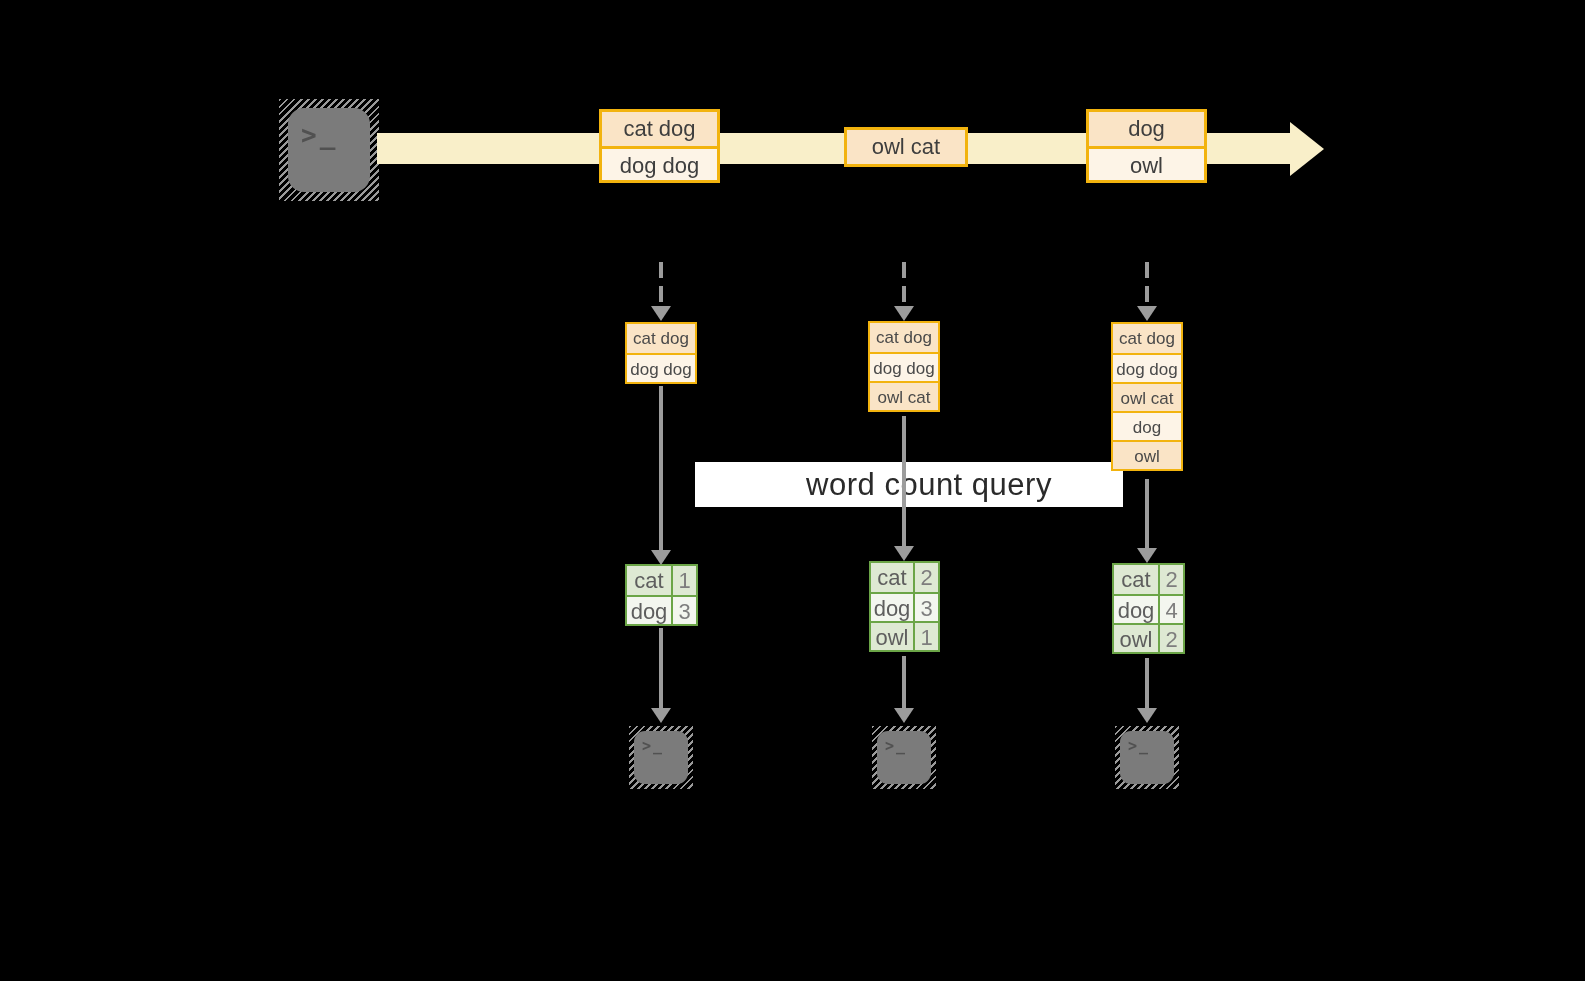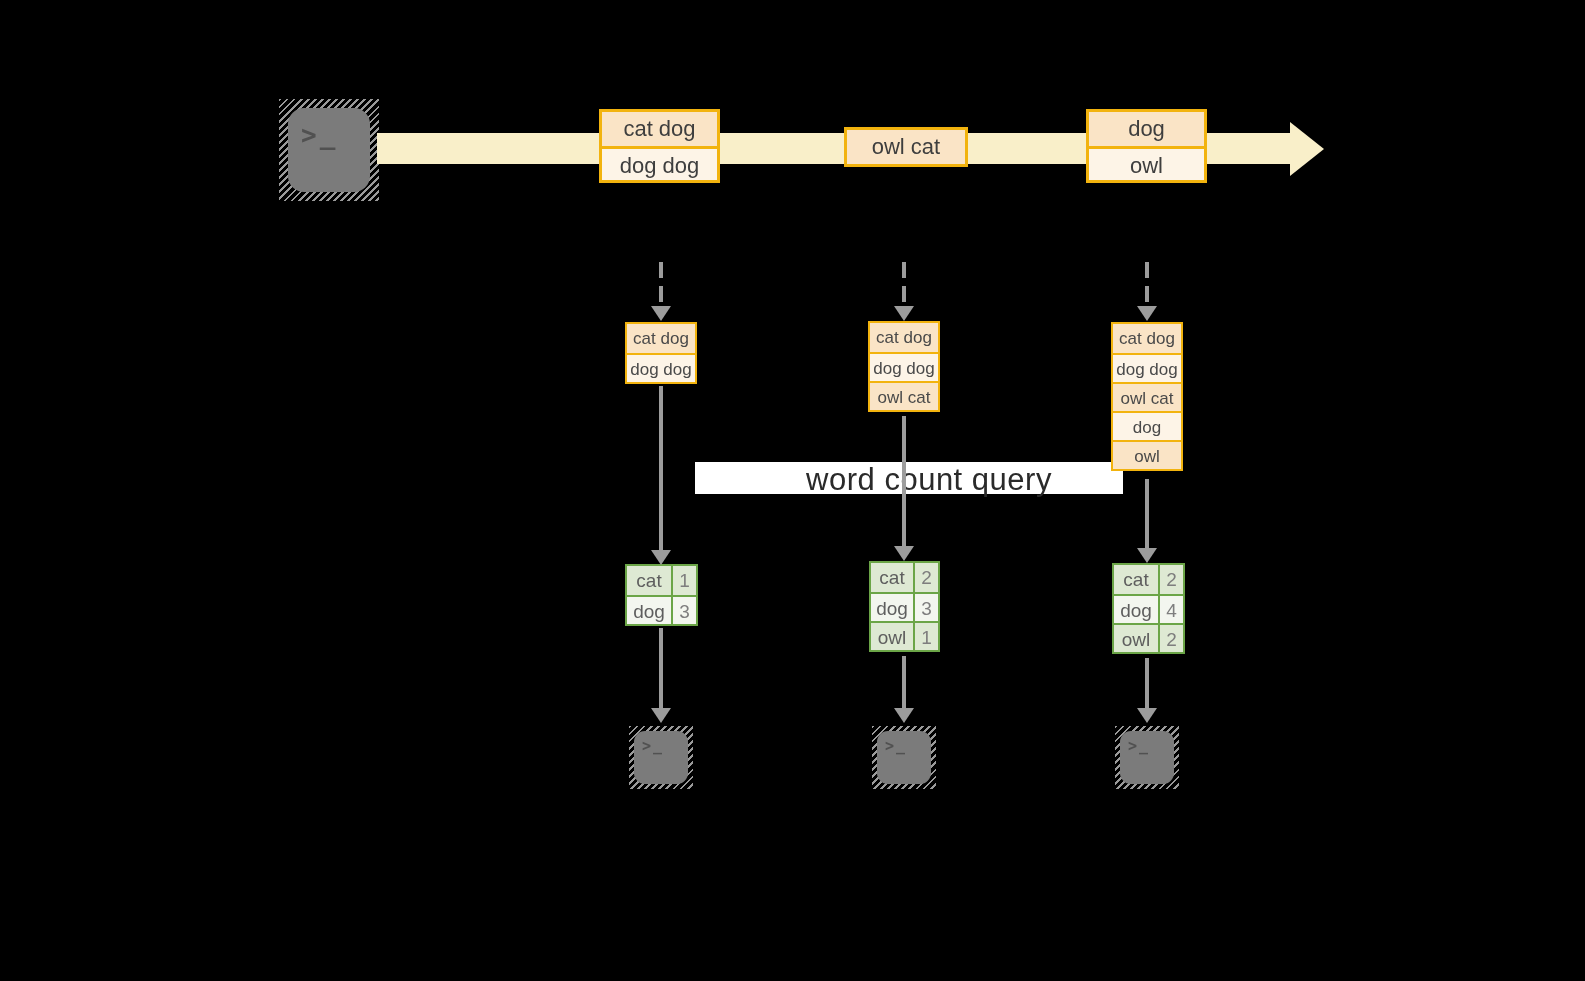--- a/index.html
+++ b/index.html
@@ -42,37 +42,37 @@
   .fill-dark{background:var(--box-fill-dark);}
   .fill-light{background:var(--box-fill-light);}
 
   
   .buf{position:absolute;width:72px;border:2px solid var(--box-border);z-index:2;}
   .brow{height:29px;line-height:29px;text-align:center;font-size:17px;color:#4A4A4A;}
   .brow + .brow{border-top:2px solid var(--box-border);}
 
   
   .wc{position:absolute;border:2px solid var(--table-border);z-index:2;}
-  .wrow{display:flex;height:29px;line-height:29px;font-size:19px;}
+  .wrow{display:flex;height:29px;line-height:29px;font-size:22px;}
   .wrow + .wrow{border-top:2px solid var(--table-border);}
   .wl{flex:1;text-align:center;color:#5E5E5E;}
   .wv{width:25px;border-left:2px solid var(--table-border);text-align:center;color:#7E7E7E;}
   .g-dark{background:var(--table-fill-dark);}
   .g-light{background:var(--table-fill-light);}
 
   
   .vline{position:absolute;width:4px;background:var(--arrow-gray);z-index:3;}
   .dash{position:absolute;width:4px;height:16px;background:var(--arrow-gray);z-index:3;}
   .ahead{position:absolute;width:0;height:0;z-index:3;
     border-left:10px solid transparent;border-right:10px solid transparent;
     border-top:15px solid var(--arrow-gray);}
 
   
-  .qband{position:absolute;left:695px;top:462px;width:428px;height:32px;background:var(--query-band-bg);
-    z-index:1;display:flex;justify-content:center;padding-left:40px;}
+  .qband{position:absolute;left:695px;top:462px;width:428px;height:45px;background:var(--query-band-bg);
+    z-index:1;display:flex;align-items:center;justify-content:center;padding-left:40px;}
   .qband span{font-size:31px;font-weight:300;color:#2A2A2A;letter-spacing:0.5px;}
 </style>
 </head>
 <body>
 
 <div class="canvas">
 
   <div class="term term-lg" style="left:279px;top:99px;width:100px;height:102px">
     <div class="term-inner">
       <span class="term-glyph">&gt;_</span>

